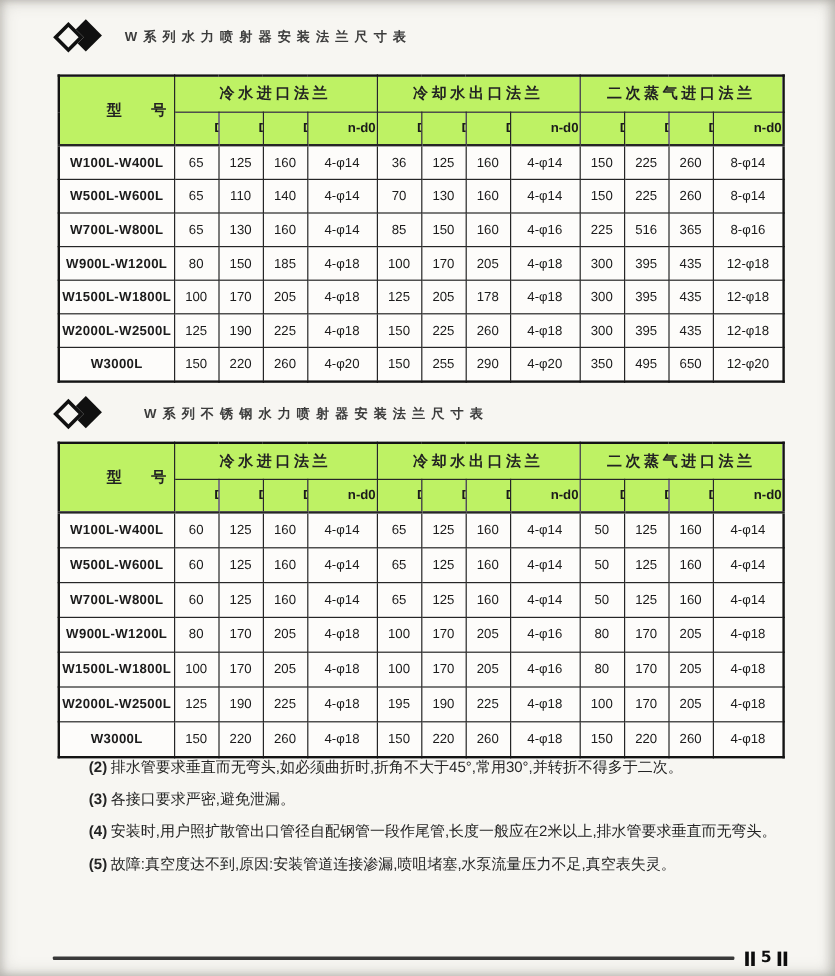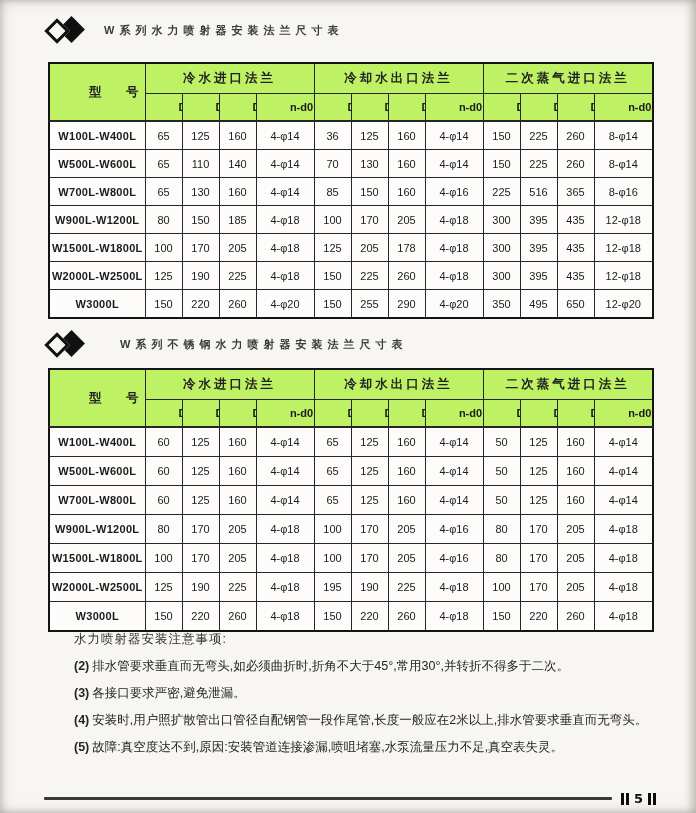--- a/index.html
+++ b/index.html
@@ -364,21 +364,20 @@
         <td class="num">4-φ18</td>
         <td class="num group-start">150</td>
         <td class="num">220</td>
         <td class="num">260</td>
         <td class="num">4-φ18</td>
       </tr>
     </tbody>
 </table>
 
 <div class="notes">
-  <div class="notes-title">水力喷射器安装注意事项:</div>
   <div class="note-line">
     <span class="note-num">(2)</span><span>排水管要求垂直而无弯头,如必须曲折时,折角不大于45°,常用30°,并转折不得多于二次。</span>
   </div>
   <div class="note-line">
     <span class="note-num">(3)</span><span>各接口要求严密,避免泄漏。</span>
   </div>
   <div class="note-line">
     <span class="note-num">(4)</span><span>安装时,用户照扩散管出口管径自配钢管一段作尾管,长度一般应在2米以上,排水管要求垂直而无弯头。</span>
   </div>
   <div class="note-line">

